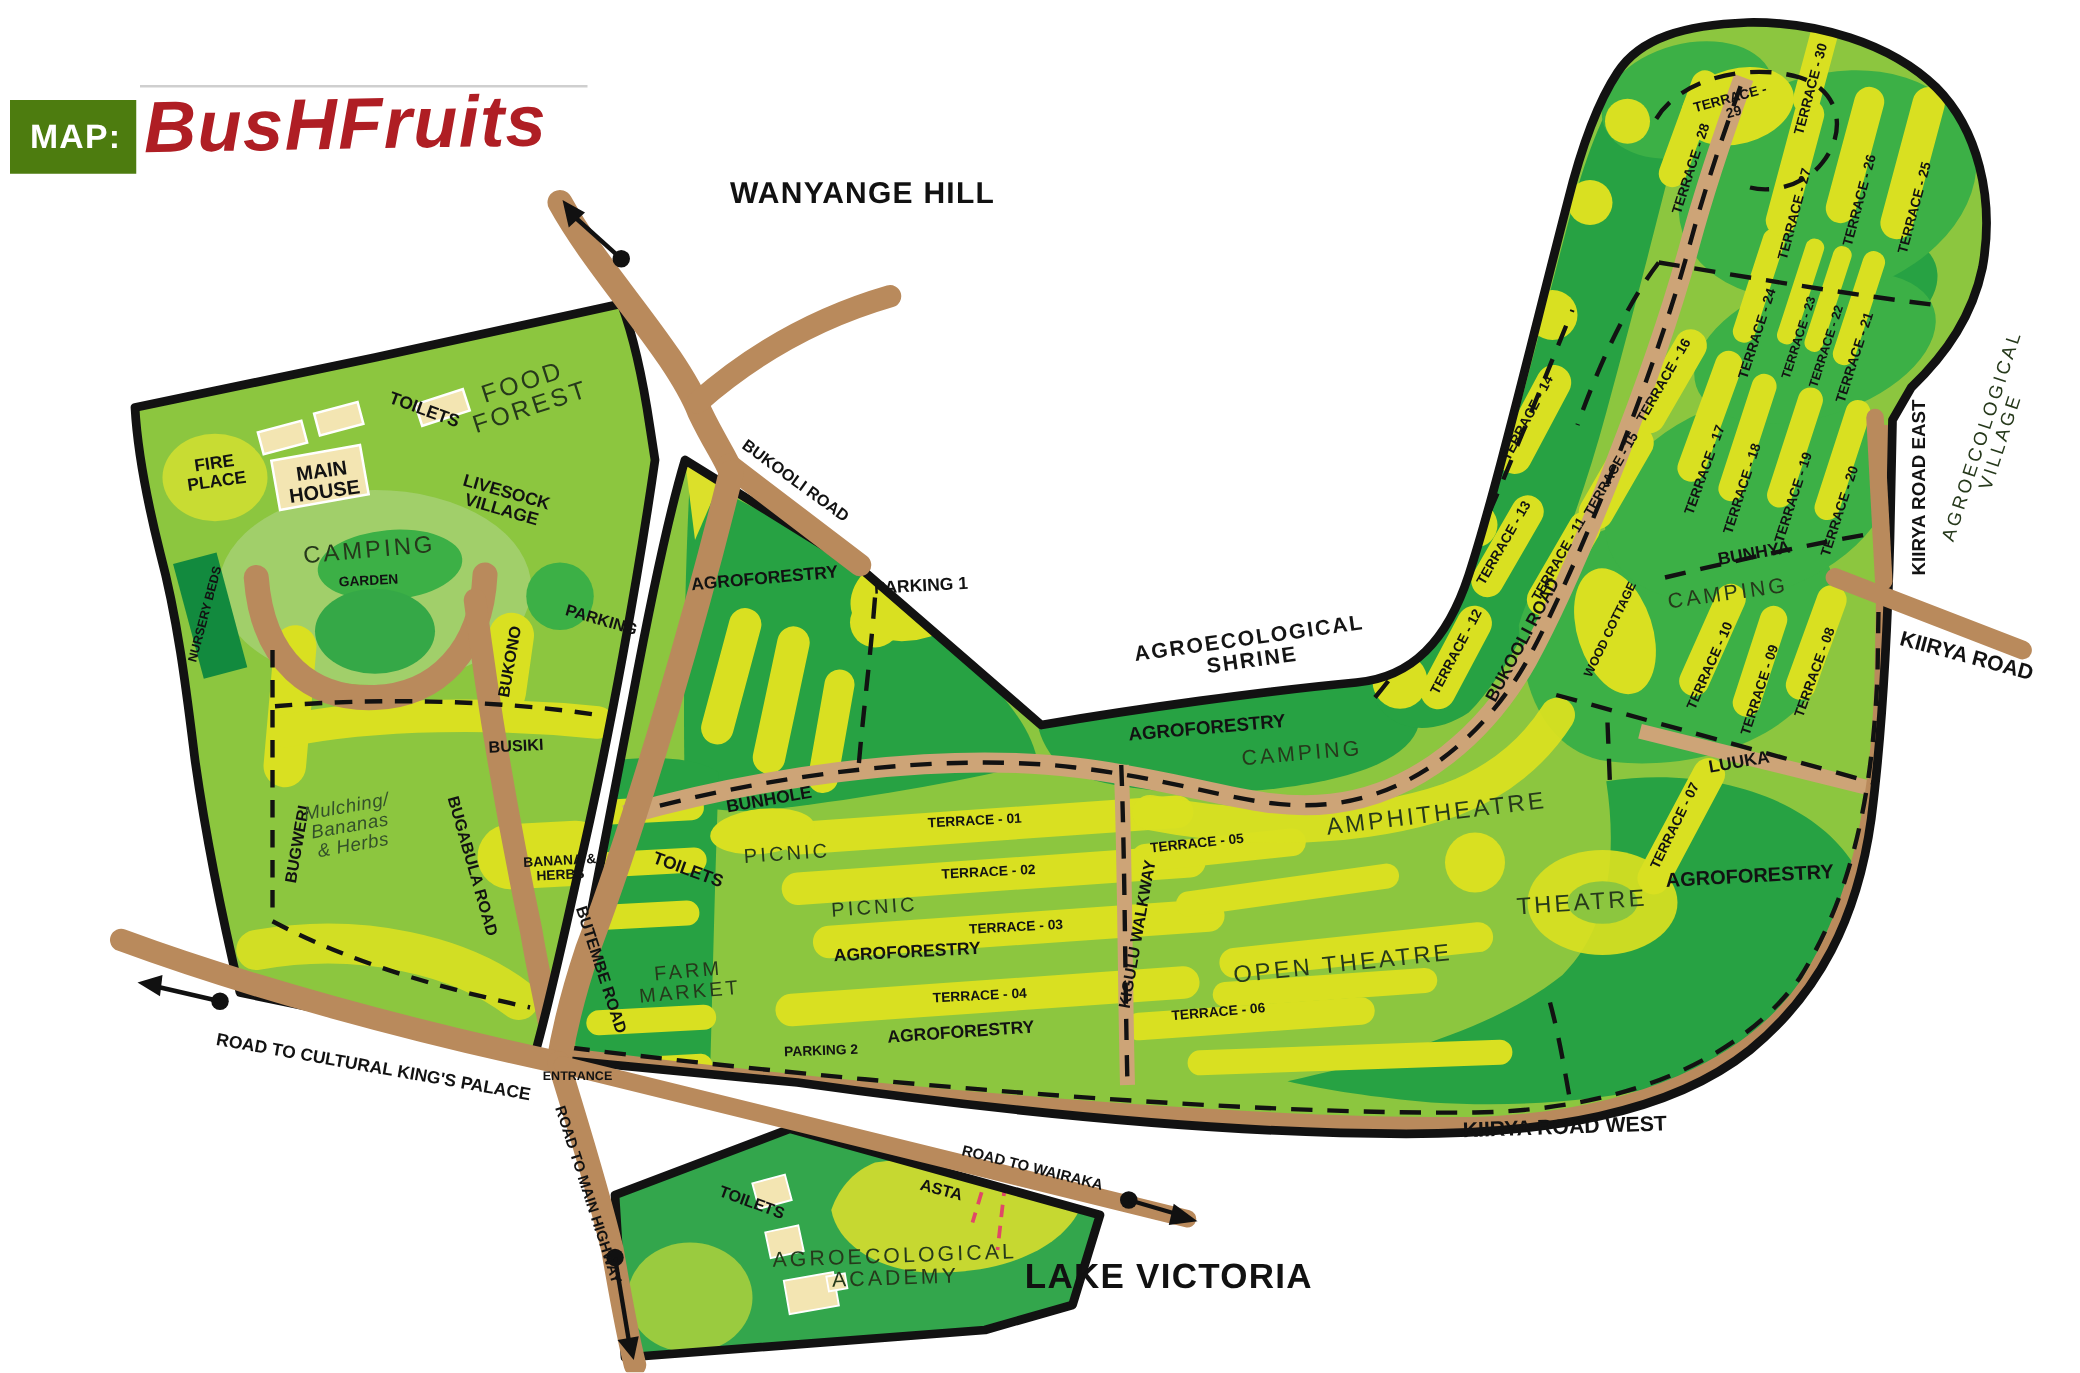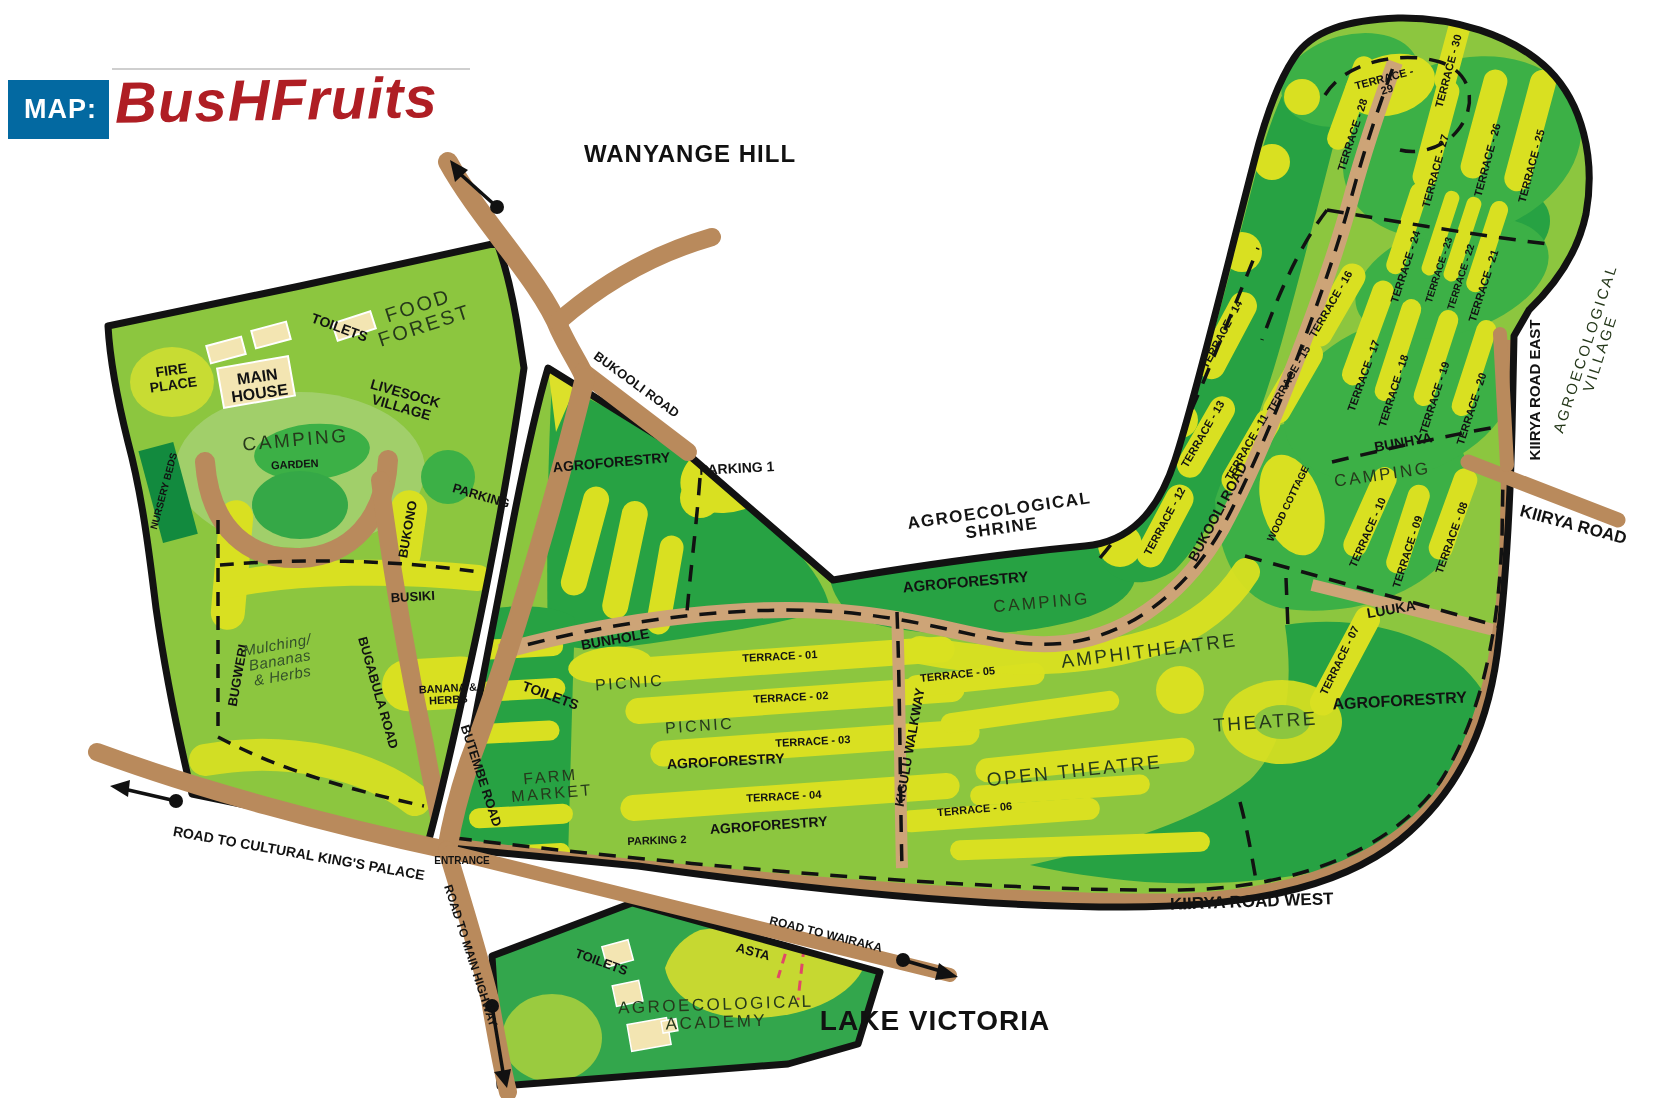--- a/index.html
+++ b/index.html
@@ -9,21 +9,21 @@
   
   .lbl{font-family:"Liberation Sans",sans-serif;}
   .bold{font-weight:700;fill:#121212;}
   .light{font-weight:400;fill:#26391b;letter-spacing:2.5px;}
   .italic{font-style:italic;font-weight:400;fill:#33502a;letter-spacing:.5px;}
   .med{font-weight:700;fill:#141414;letter-spacing:1.5px;}
   .head{font-weight:700;fill:#111;letter-spacing:1px;}
   
   #logo{position:absolute;left:8px;top:80px;display:flex;align-items:flex-start;}
   #logo-rule{position:absolute;left:112px;top:68px;width:358px;height:2px;background:#cfcfcf;}
-  #map-chip{background:#0369a1;color:#fff;font-weight:700;font-size:27px;
+  #map-chip{background:#4d7c0f;color:#fff;font-weight:700;font-size:27px;
             padding:14px 12px 14px 16px;letter-spacing:1px;}
   #brand{color:#AF1E24;font-weight:800;font-style:italic;font-size:58px;line-height:.9;
          margin-left:6px;margin-top:-6px;letter-spacing:1px;transform:rotate(-1deg);}
 </style>
 </head>
 <body>
 
 <div id="stage">
 
   <svg id="mapsvg" viewBox="0 0 1664 1098" width="1664" height="1098">

